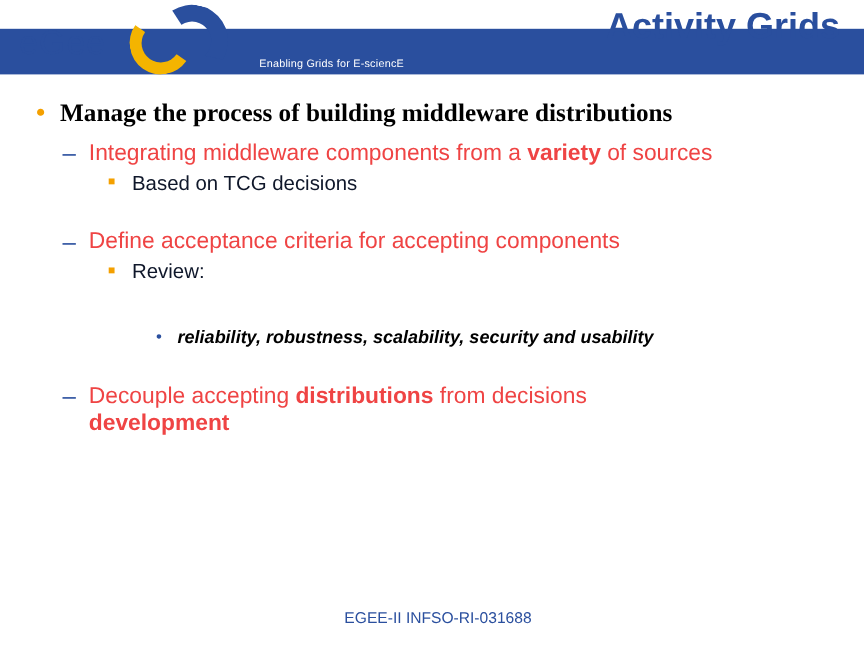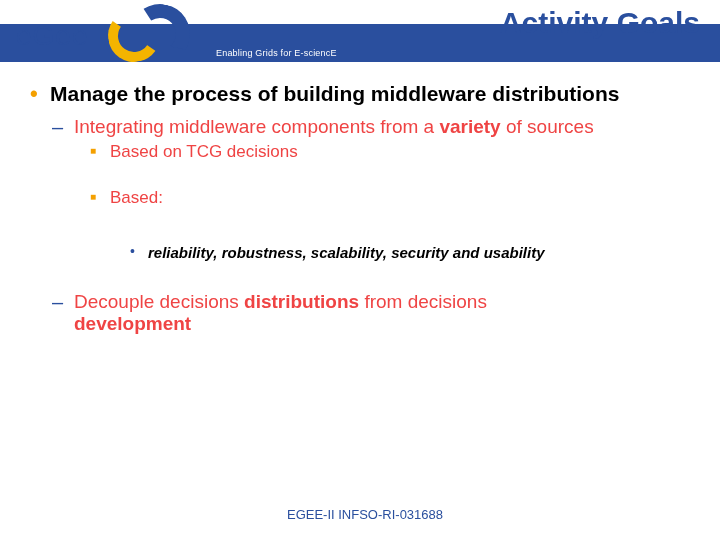--- a/index.html
+++ b/index.html
@@ -6,74 +6,75 @@
   html, body { width: 720px; height: 540px; font-family: Arial, Helvetica, sans-serif; background: #fff; overflow: hidden; }
   .slide { position: relative; width: 720px; height: 540px; }
   .header-bar { position: absolute; top: 24px; left: 0; width: 720px; height: 38px; background: #2a4f9e; }
   .title { position: absolute; top: 6px; right: 20px; font-size: 30px; font-weight: bold; color: #2a4f9e; }
   .tagline { position: absolute; top: 48px; left: 188px; font-size: 9px; color: #fff; letter-spacing: 0.2px; padding-left: 28px; }
   .logo { position: absolute; top: 4px; left: 10px; width: 168px; height: 64px; }
   .logo-blue-arc { position: absolute; top: 0; left: 120px; width: 60px; height: 60px; border-radius: 50%; border: 14px solid #2a4f9e; border-left-color: transparent; border-bottom-color: transparent; transform: rotate(12deg); clip-path: inset(0 0 20px 0); }
   .logo-yellow-arc { position: absolute; top: 6px; left: 98px; width: 52px; height: 52px; border-radius: 50%; border: 10px solid #f4b400; border-right-color: transparent; border-top-color: transparent; transform: rotate(-10deg); }
   .logo-text { position: absolute; top: 16px; left: 6px; font-size: 28px; font-weight: normal; color: #2a4f9e; letter-spacing: 1px; }
   .content { position: absolute; top: 82px; left: 0; width: 720px; padding: 0 20px 0 28px; }
-  .lvl1 { font-size: 21px; color: #000; margin-bottom: 10px; position: relative; padding-left: 22px; }
+  .lvl1 { font-size: 21px; color: #000; margin-bottom: 10px; position: relative; padding-left: 22px; font-family: Liberation Serif, serif; }
   .lvl1::before { content: "•"; position: absolute; left: 2px; top: -1px; color: #f4a000; font-size: 22px; }
   .lvl2 { font-size: 19px; color: #ef4444; margin: 4px 0 4px 24px; position: relative; padding-left: 22px; }
   .lvl2::before { content: "–"; position: absolute; left: 0; top: 0; color: #2a4f9e; font-size: 20px; }
-  .lvl3 { font-size: 17px; color: #ef4444; margin: 2px 0 2px 62px; position: relative; padding-left: 20px; }
+  .lvl3 { font-size: 17px; color: #0f172a; margin: 2px 0 2px 62px; position: relative; padding-left: 20px; }
   .lvl3::before { content: "■"; position: absolute; left: 0; top: 3px; color: #f4a000; font-size: 10px; }
   .lvl4 { font-size: 15px; color: #000; margin: 20px 0 4px 102px; position: relative; padding-left: 18px; }
   .lvl4::before { content: "•"; position: absolute; left: 0; top: -1px; color: #2a4f9e; font-size: 14px; }
   .bold { font-weight: bold; }
   .italic { font-style: italic; }
   .gap { height: 22px; }
   .gap-sm { height: 14px; }
   .footer { position: absolute; bottom: 18px; left: 3px; width: 720px; padding: 0 20px 0 24px; display: flex; justify-content: center; align-items: baseline; }
   .footer-left { font-size: 13px; color: #2a4f9e; }
   .footer-right { font-size: 13px; font-weight: bold; color: #2a4f9e; }
   .footer-num { font-size: 13px; font-weight: bold; color: #2a4f9e; margin-left: 18px; }
 </style>
 </head>
 <body>
 
 <div class="slide">
 
   <div class="header-bar"></div>
-  <div class="title">Activity Goals</div>
+  <div class="title">Activity Grids</div>
   <div class="tagline">Enabling Grids for E-sciencE</div>
 
   <div class="logo">
     <div class="logo-yellow-arc"></div>
     <div class="logo-blue-arc"></div>
     <div class="logo-text">eGee</div>
   </div>
 
   <div class="content">
     <div class="lvl1 bold">Manage the process of building middleware distributions</div>
 
     <div class="lvl2">
       <span>Integrating middleware components from a </span><span class="bold">variety</span><span> of sources</span>
     </div>
     <div class="lvl3">Based on TCG decisions</div>
 
     <div class="gap"></div>
 
-    <div class="lvl3">Based:</div>
+    <div class="lvl2">Define acceptance criteria for accepting components</div>
+    <div class="lvl3">Review:</div>
 
     <div class="gap-sm"></div>
 
     <div class="lvl4">
       <span class="bold italic">reliability, robustness, scalability, security and usability</span>
     </div>
 
     <div class="gap"></div>
 
     <div class="lvl2">
-      <span>Decouple decisions </span><span class="bold">distributions</span><span> from decisions </span><br><span class="bold">development</span>
+      <span>Decouple accepting </span><span class="bold">distributions</span><span> from decisions </span><br><span class="bold">development</span>
     </div>
   </div>
 
   <div class="footer">
     <div class="footer-left">EGEE-II INFSO-RI-031688</div>
   </div>
 
 </div>
 
 </body></html>

